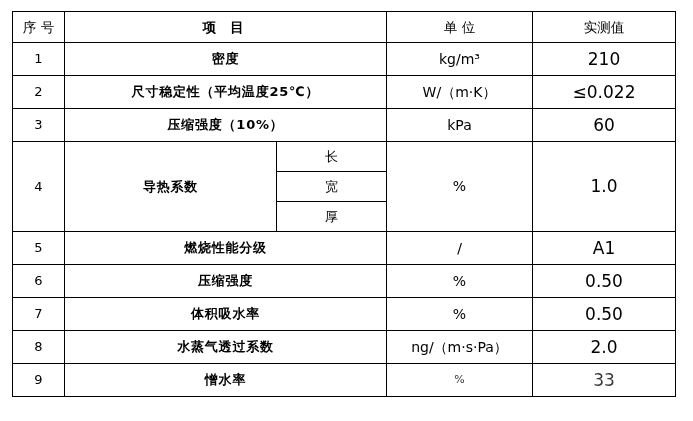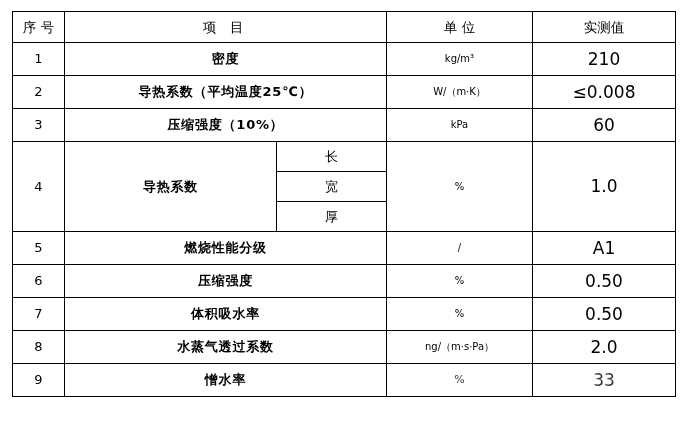--- a/index.html
+++ b/index.html
@@ -39,24 +39,25 @@
   col.c-sub   { width: 110px; }
   col.c-unit  { width: 146px; }
   col.c-val   { width: 143px; }
 
   tr.r-head td { height: 30px; font-size: 13.5px; }
   tr.r-norm td { height: 32px; }
   tr.r-dim  td { height: 29px; }
 
   .head-item {
     letter-spacing: 0.35em;
+    font-weight: bold;
   }
   .item-text { letter-spacing: 0.06em; font-weight: bold; }
   .nowrap { white-space: nowrap; }
-  .unit-text { font-size: 10px; }
+  .unit-text { font-size: 14px; }
   .val-text { font-size: 17px; }
   .small-unit { font-size: 11px; }
   .faint { color: #3a3a3a; }
   
   .watermark {
     position: absolute;
     right: 34px;
     bottom: 10px;
     font-size: 11px;
     color: #d8d8d8;
@@ -88,23 +89,23 @@
 
       <tr class="r-norm">
         <td>1</td>
         <td colspan="2" class="item-text">密度</td>
         <td class="unit-text">kg/m³</td>
         <td class="val-text">210</td>
       </tr>
 
       <tr class="r-norm">
         <td>2</td>
-        <td colspan="2" class="item-text nowrap">导热系数（平均温度25℃）</td>
+        <td colspan="2" class="item-text nowrap">尺寸稳定性（平均温度25℃）</td>
         <td class="unit-text">W/（m·K）</td>
-        <td class="val-text">≤0.008</td>
+        <td class="val-text">≤0.022</td>
       </tr>
 
       <tr class="r-norm">
         <td>3</td>
         <td colspan="2" class="item-text">压缩强度（10%）</td>
         <td class="unit-text">kPa</td>
         <td class="val-text">60</td>
       </tr>
 
       <tr class="r-dim">

